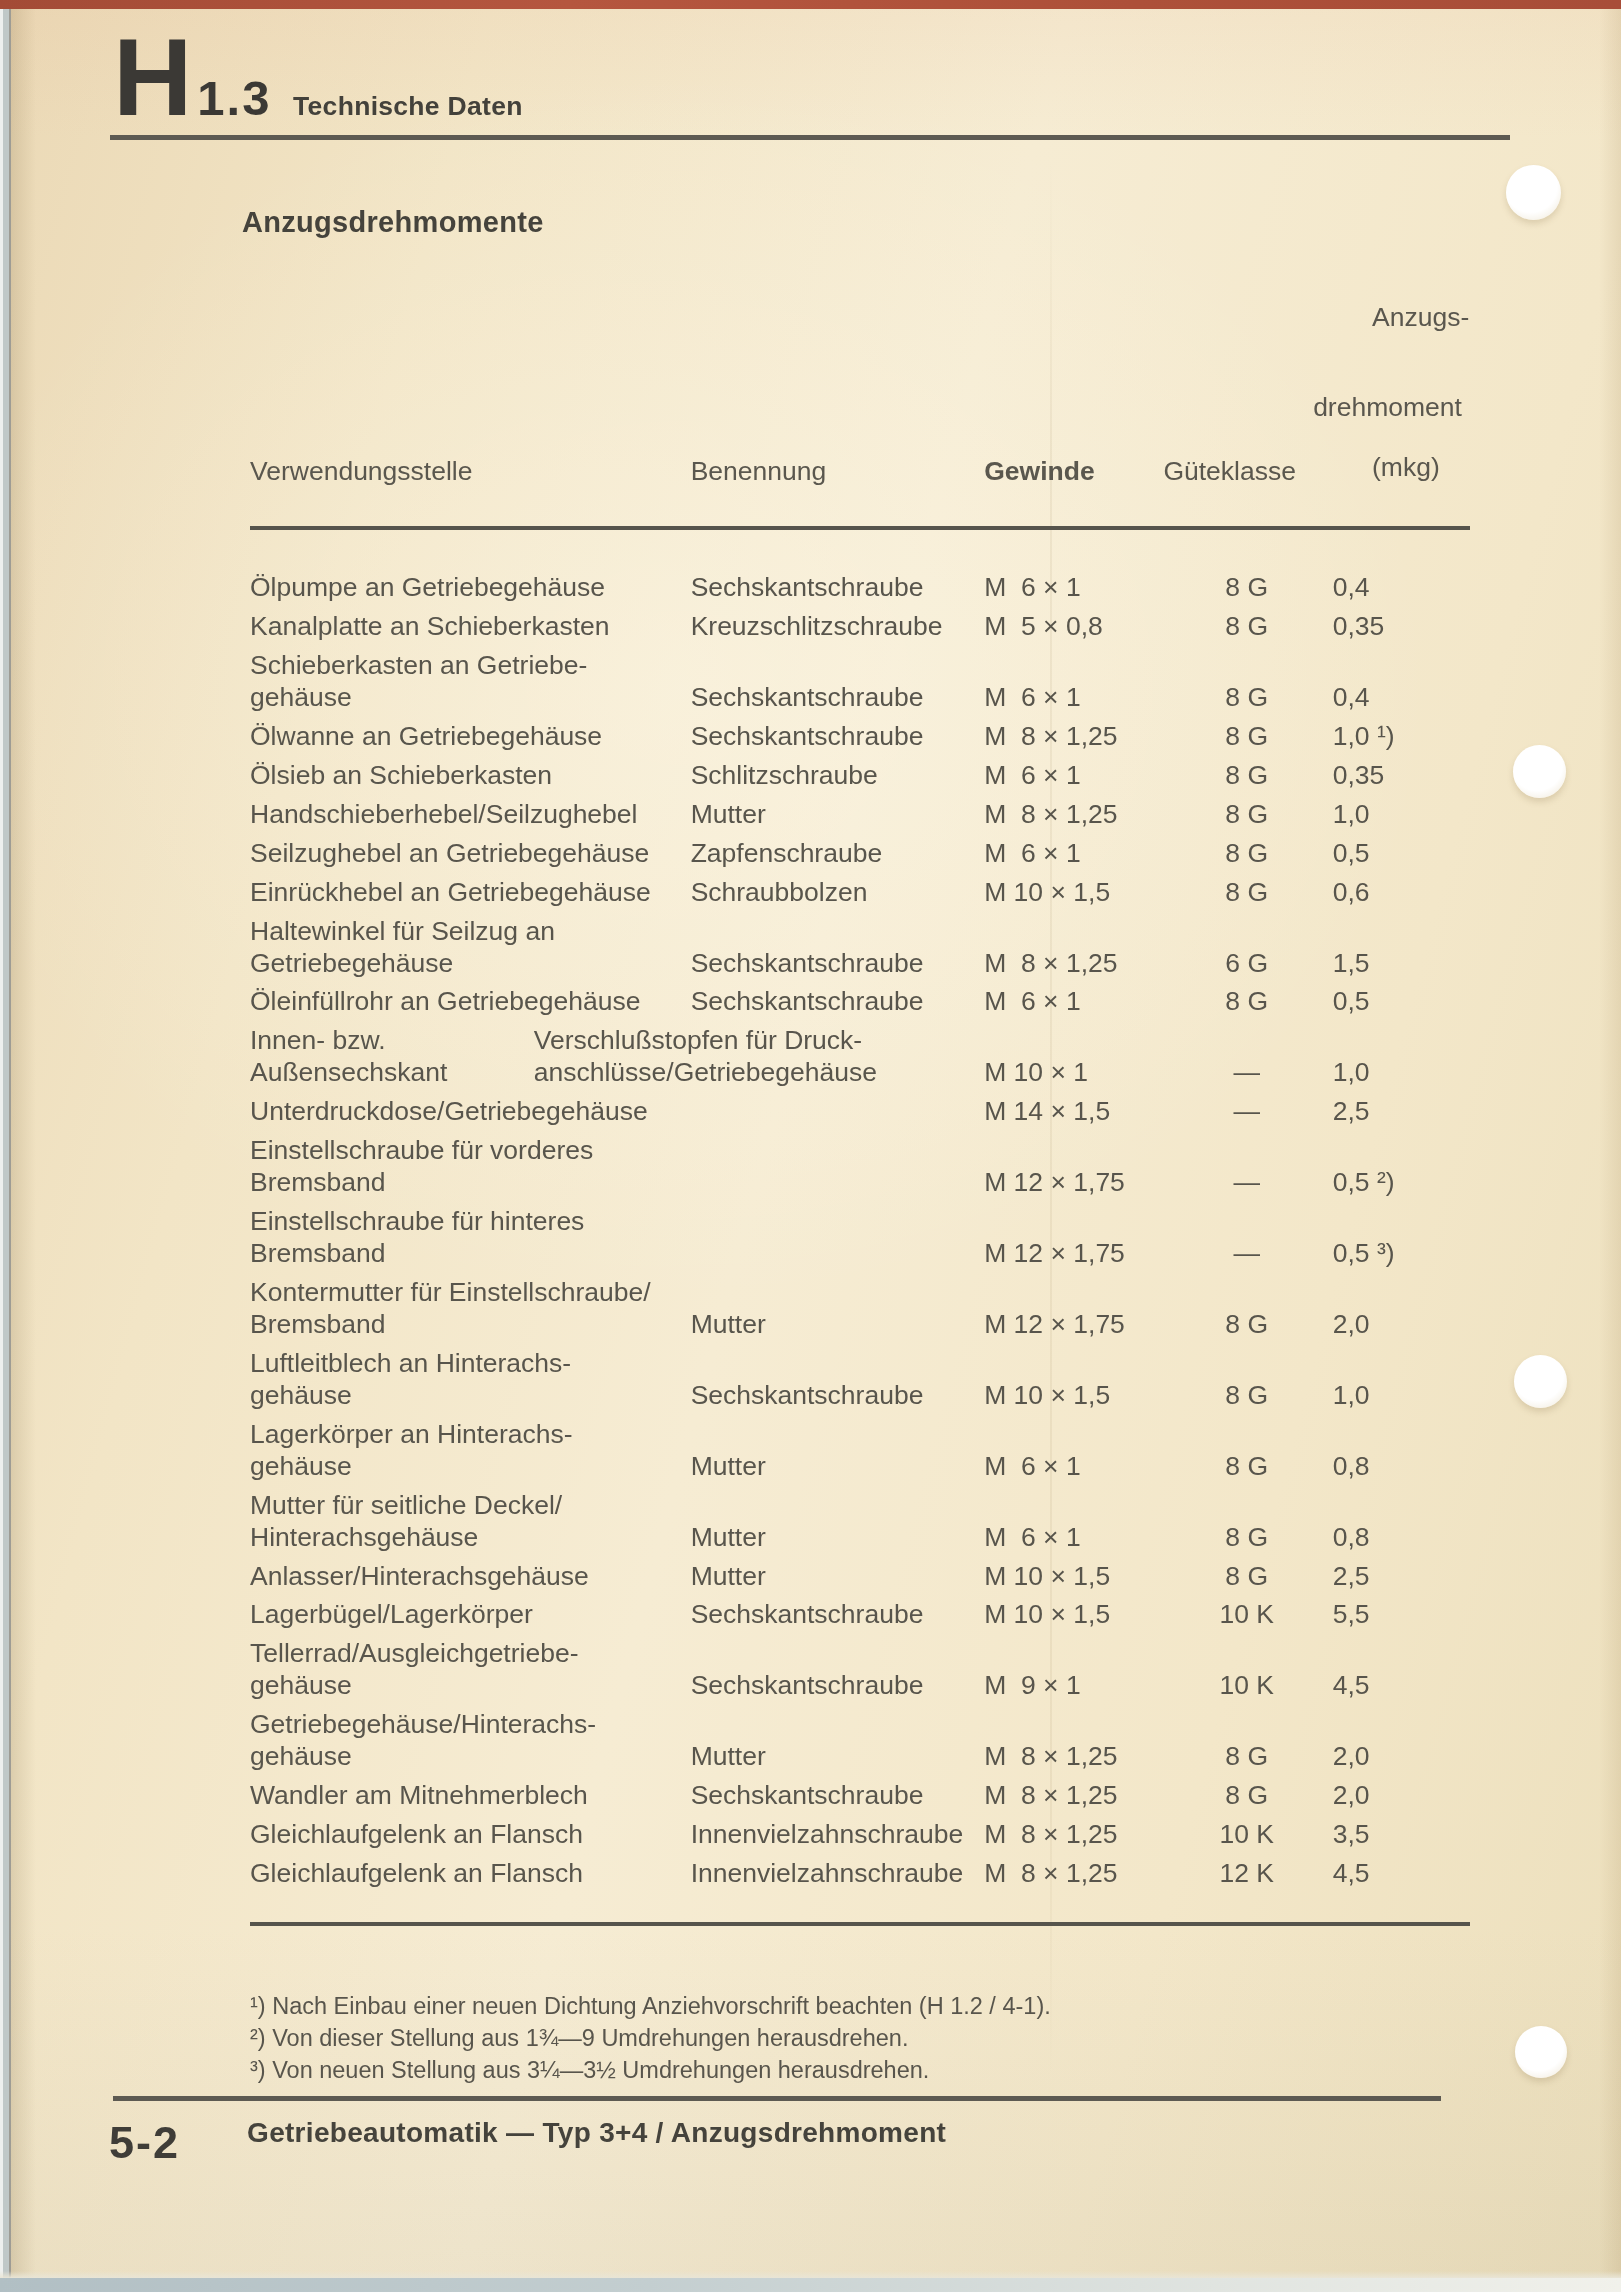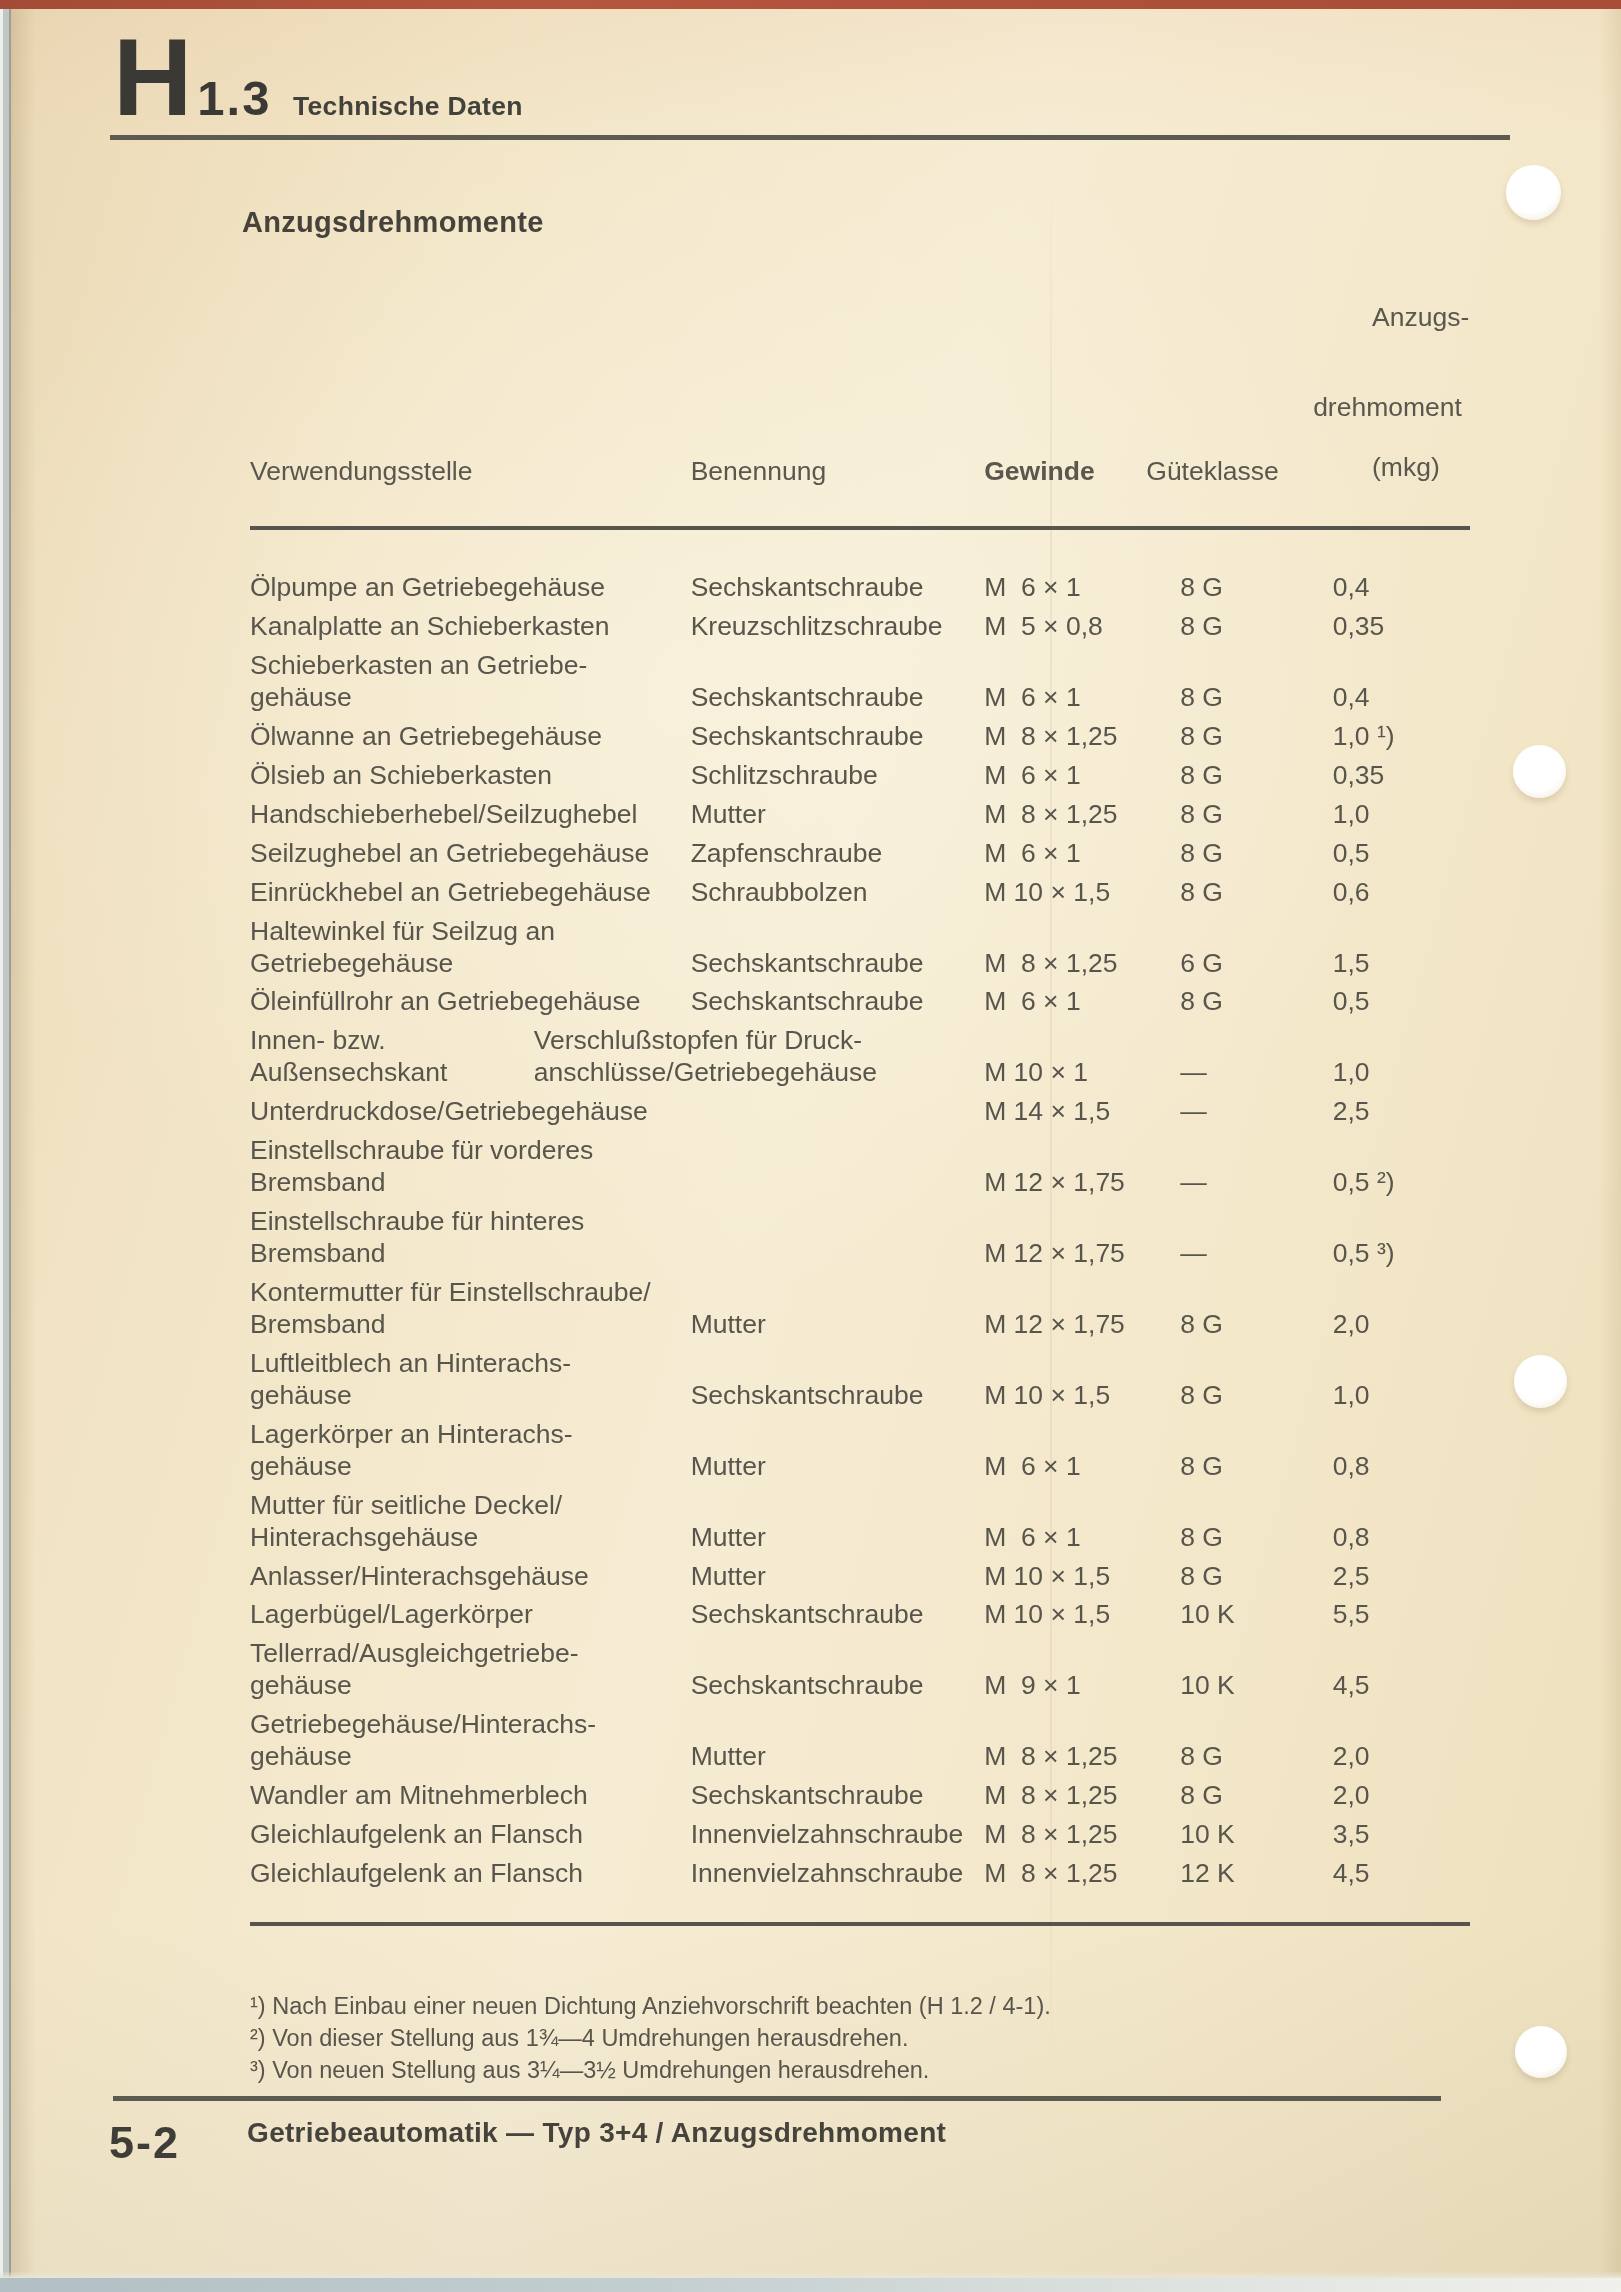--- a/index.html
+++ b/index.html
@@ -48,21 +48,21 @@
 
   .doc-title{position:absolute;left:242px;top:206px;font-size:29px;font-weight:700;color:#45433c;letter-spacing:0.3px;z-index:2;}
 
   
   .table{position:absolute;left:250px;top:272px;width:1220px;z-index:2;font-size:26.5px;}
   .row{display:flex;align-items:flex-end;}
   .c{white-space:pre-wrap;line-height:32px;}
   .c1{width:441px;}
   .c2{width:284px;}
   .c3{width:172px;padding-left:9.8px;box-sizing:border-box;}
-  .c4{width:167px;padding-left:34px;box-sizing:border-box;}
+  .c4{width:167px;padding-left:34px;box-sizing:border-box;text-align:center;}
   .c5{width:157px;padding-left:19.6px;box-sizing:border-box;}
   .thead{align-items:flex-end;color:#5a574e;}
   .thead .hlabel{margin-bottom:25.5px;display:block;}
   .thead .c3{padding-left:9.8px;font-weight:bold;}
   .thead .c4{padding-left:0;}
   .torque-head{padding-left:0;text-align:left;line-height:30px;margin-bottom:0;}
   .head-rule,.bottom-rule{height:3.9px;background:#56544c;}
   .head-rule{margin-top:13.7px;}
   .tbody{padding-top:35px;}
   .tbody .row{margin-top:6.9px;}
@@ -325,21 +325,21 @@
     <div class="c c2">Innenvielzahnschraube</div>
     <div class="c c3">M  8 × 1,25</div>
     <div class="c c4">12 K</div>
     <div class="c c5">4,5</div>
   </div>
 </div>
     <div class="bottom-rule"></div>
     <div class="footnotes">
   <div class="footnote">¹) Nach Einbau einer neuen Dichtung Anziehvorschrift beachten (H 1.2 / 4-1).</div>
 
-  <div class="footnote">²) Von dieser Stellung aus 1¾—4 Umdrehungen herausdrehen.</div>
+  <div class="footnote">²) Von dieser Stellung aus 1¾—9 Umdrehungen herausdrehen.</div>
 
   <div class="footnote">³) Von neuen Stellung aus 3¼—3½ Umdrehungen herausdrehen.</div>
 </div>
   </div>
 
   <div class="footer-rule"></div>
   <div class="footer">
     <span class="page-number">5-2</span>
     <span class="footer-text">Getriebeautomatik — Typ 3+4 / Anzugsdrehmoment</span>
   </div>

